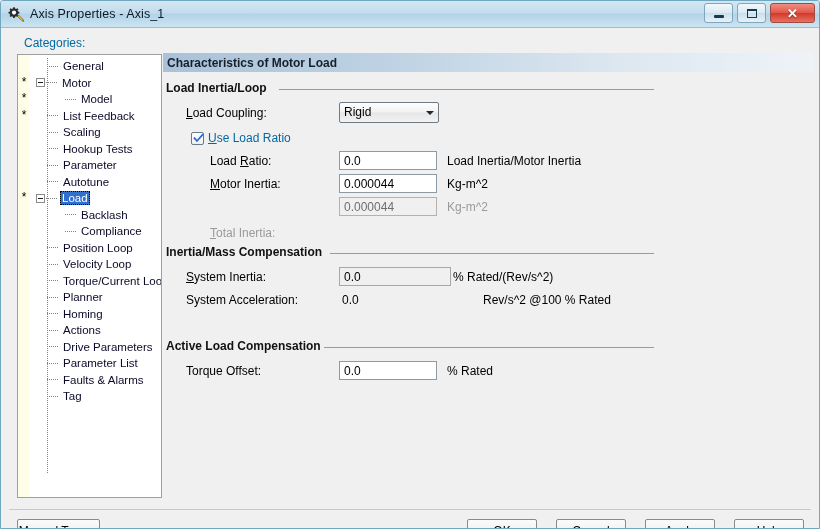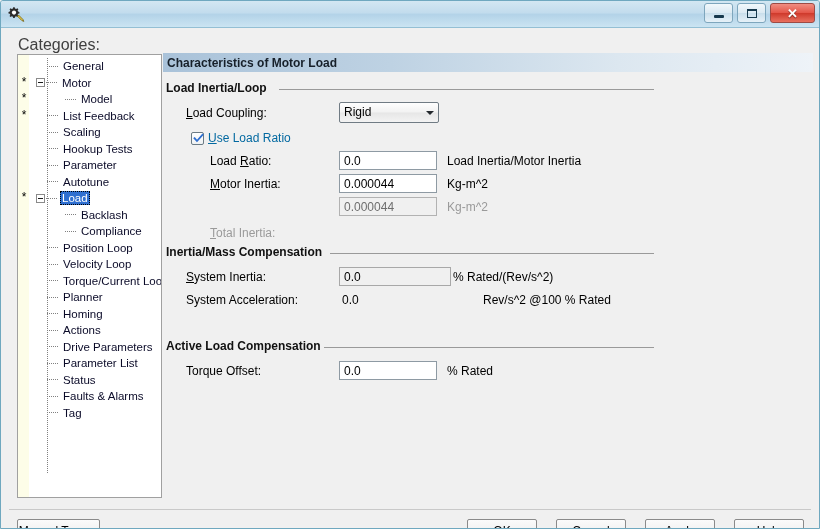--- a/index.html
+++ b/index.html
@@ -93,23 +93,23 @@
 
   
   .content {
     position: relative;
     height: 501px;
     background: #f0f0f0;
   }
 
   .cat-label {
     position: absolute;
-    left: 17px; top: 8px;
-    font-size: 16px;
-    color: #404040;
+    left: 23px; top: 8px;
+    font-size: 12px;
+    color: #0369a1;
   }
 
   
   .tree-panel {
     position: absolute;
     left: 16px; top: 26px;
     width: 145px; height: 444px;
     background: #ffffff;
     border: 1px solid #a0a0a0;
     overflow: hidden;
@@ -365,20 +365,21 @@
   <div class="titlebar">
     <div class="title-icon">
       <svg width="18" height="18" viewBox="0 0 18 18">
         <g>
           <path d="M6.2 2.2 l1.5 0 .3 1.3 1.2.5 1.1-.8 1.1 1.1 -.8 1.1 .5 1.2 1.3.3 0 1.5 -1.3.3 -.5 1.2 .8 1.1 -1.1 1.1 -1.1-.8 -1.2.5 -.3 1.3 -1.5 0 -.3-1.3 -1.2-.5 -1.1.8 -1.1-1.1 .8-1.1 -.5-1.2 -1.3-.3 0-1.5 1.3-.3 .5-1.2 -.8-1.1 1.1-1.1 1.1.8 1.2-.5z" fill="#2b2b2b"></path>
           <circle cx="7" cy="7.6" r="2.1" fill="#ffffff"></circle>
           <path d="M10.5 11.2 l4.3 4.3 2.0 .9 -.9-2.0 -4.3-4.3z" fill="#f5d547" stroke="#6b5a13" stroke-width="0.8"></path>
         </g>
       </svg>
     </div>
+    <div class="title-text">Axis Properties - Axis_1</div>
 
     <div class="win-buttons">
       <div class="win-btn">
         <div class="glyph">
             <span class="min-bar"></span>
           </div>
       </div>
       <div class="win-btn">
         <div class="glyph">
             <span class="max-box"></span>
@@ -508,26 +509,20 @@
             <span class="tree-indent" style="width: 18px;"></span>
             <span class="tree-indent" style="width: 11px;"></span>
             <span class="dots"></span>
             <span class="tree-label">Drive Parameters</span>
           </div>
           <div class="tree-row">
             <span class="tree-indent" style="width: 18px;"></span>
             <span class="tree-indent" style="width: 11px;"></span>
             <span class="dots"></span>
             <span class="tree-label">Parameter List</span>
-          </div>
-          <div class="tree-row">
-            <span class="tree-indent" style="width: 18px;"></span>
-            <span class="tree-indent" style="width: 11px;"></span>
-            <span class="dots"></span>
-            <span class="tree-label">Status</span>
           </div>
           <div class="tree-row">
             <span class="tree-indent" style="width: 18px;"></span>
             <span class="tree-indent" style="width: 11px;"></span>
             <span class="dots"></span>
             <span class="tree-label">Faults &amp; Alarms</span>
           </div>
           <div class="tree-row">
             <span class="tree-indent" style="width: 18px;"></span>
             <span class="tree-indent" style="width: 11px;"></span>

